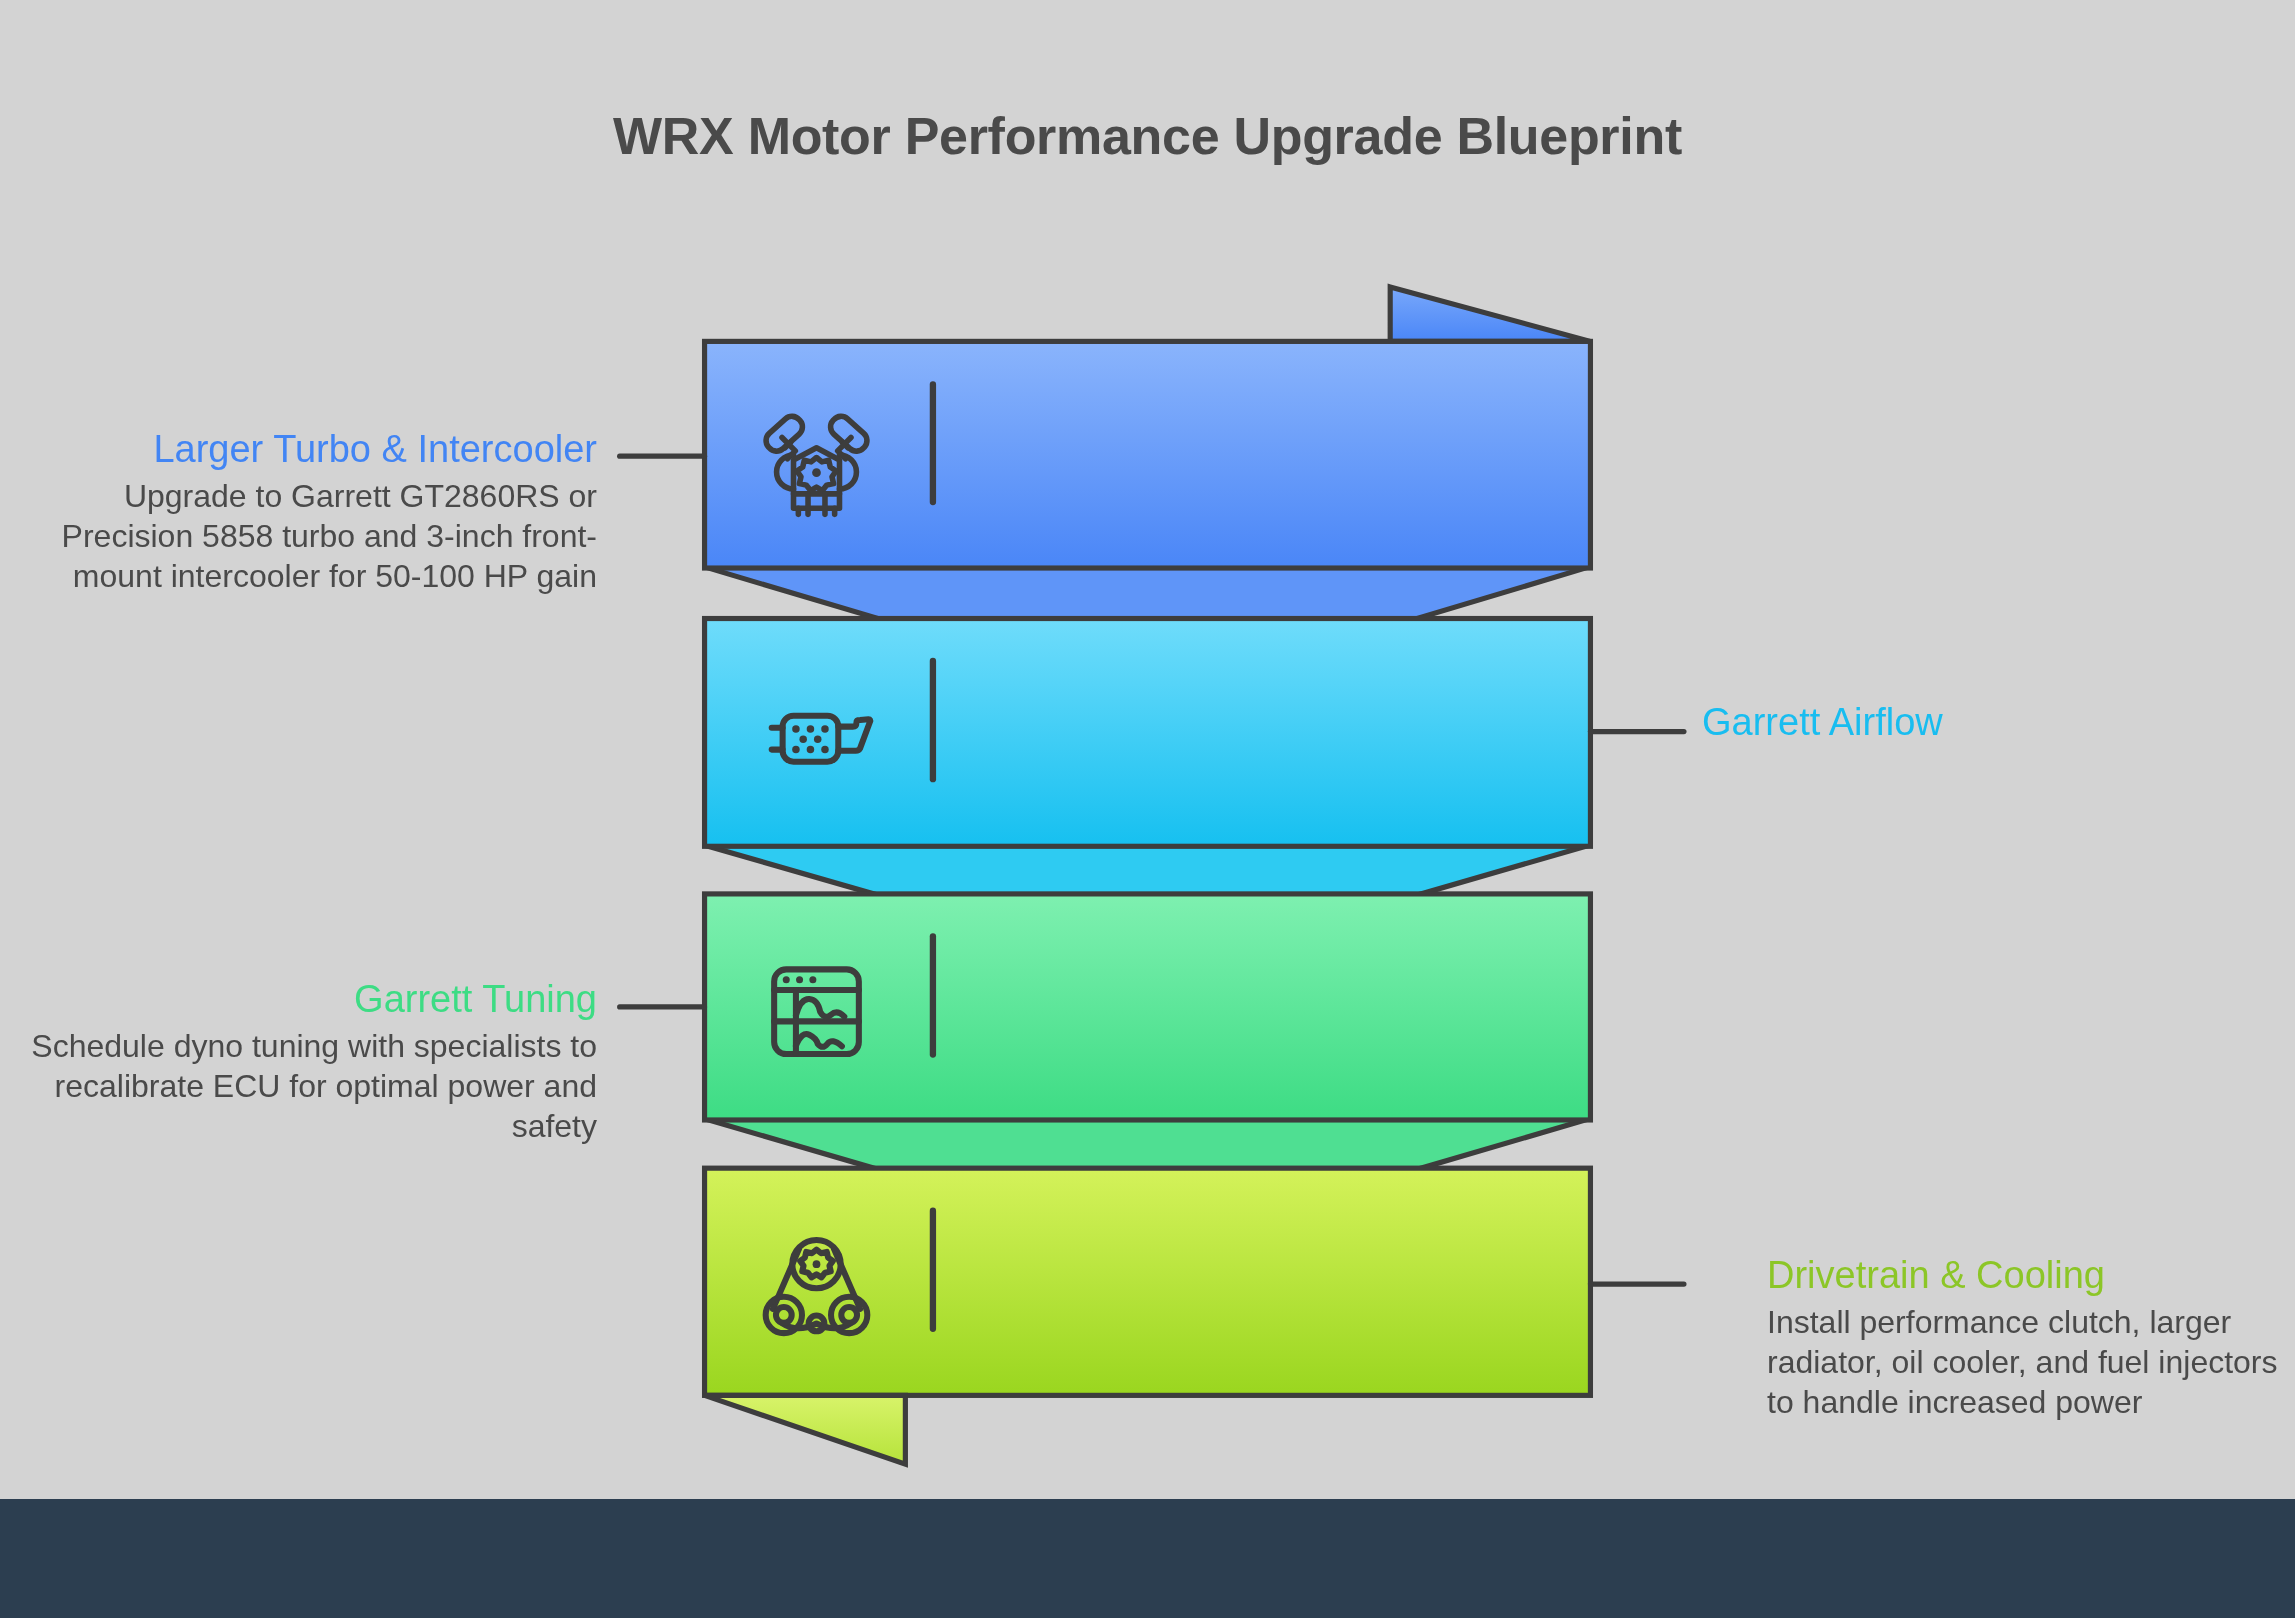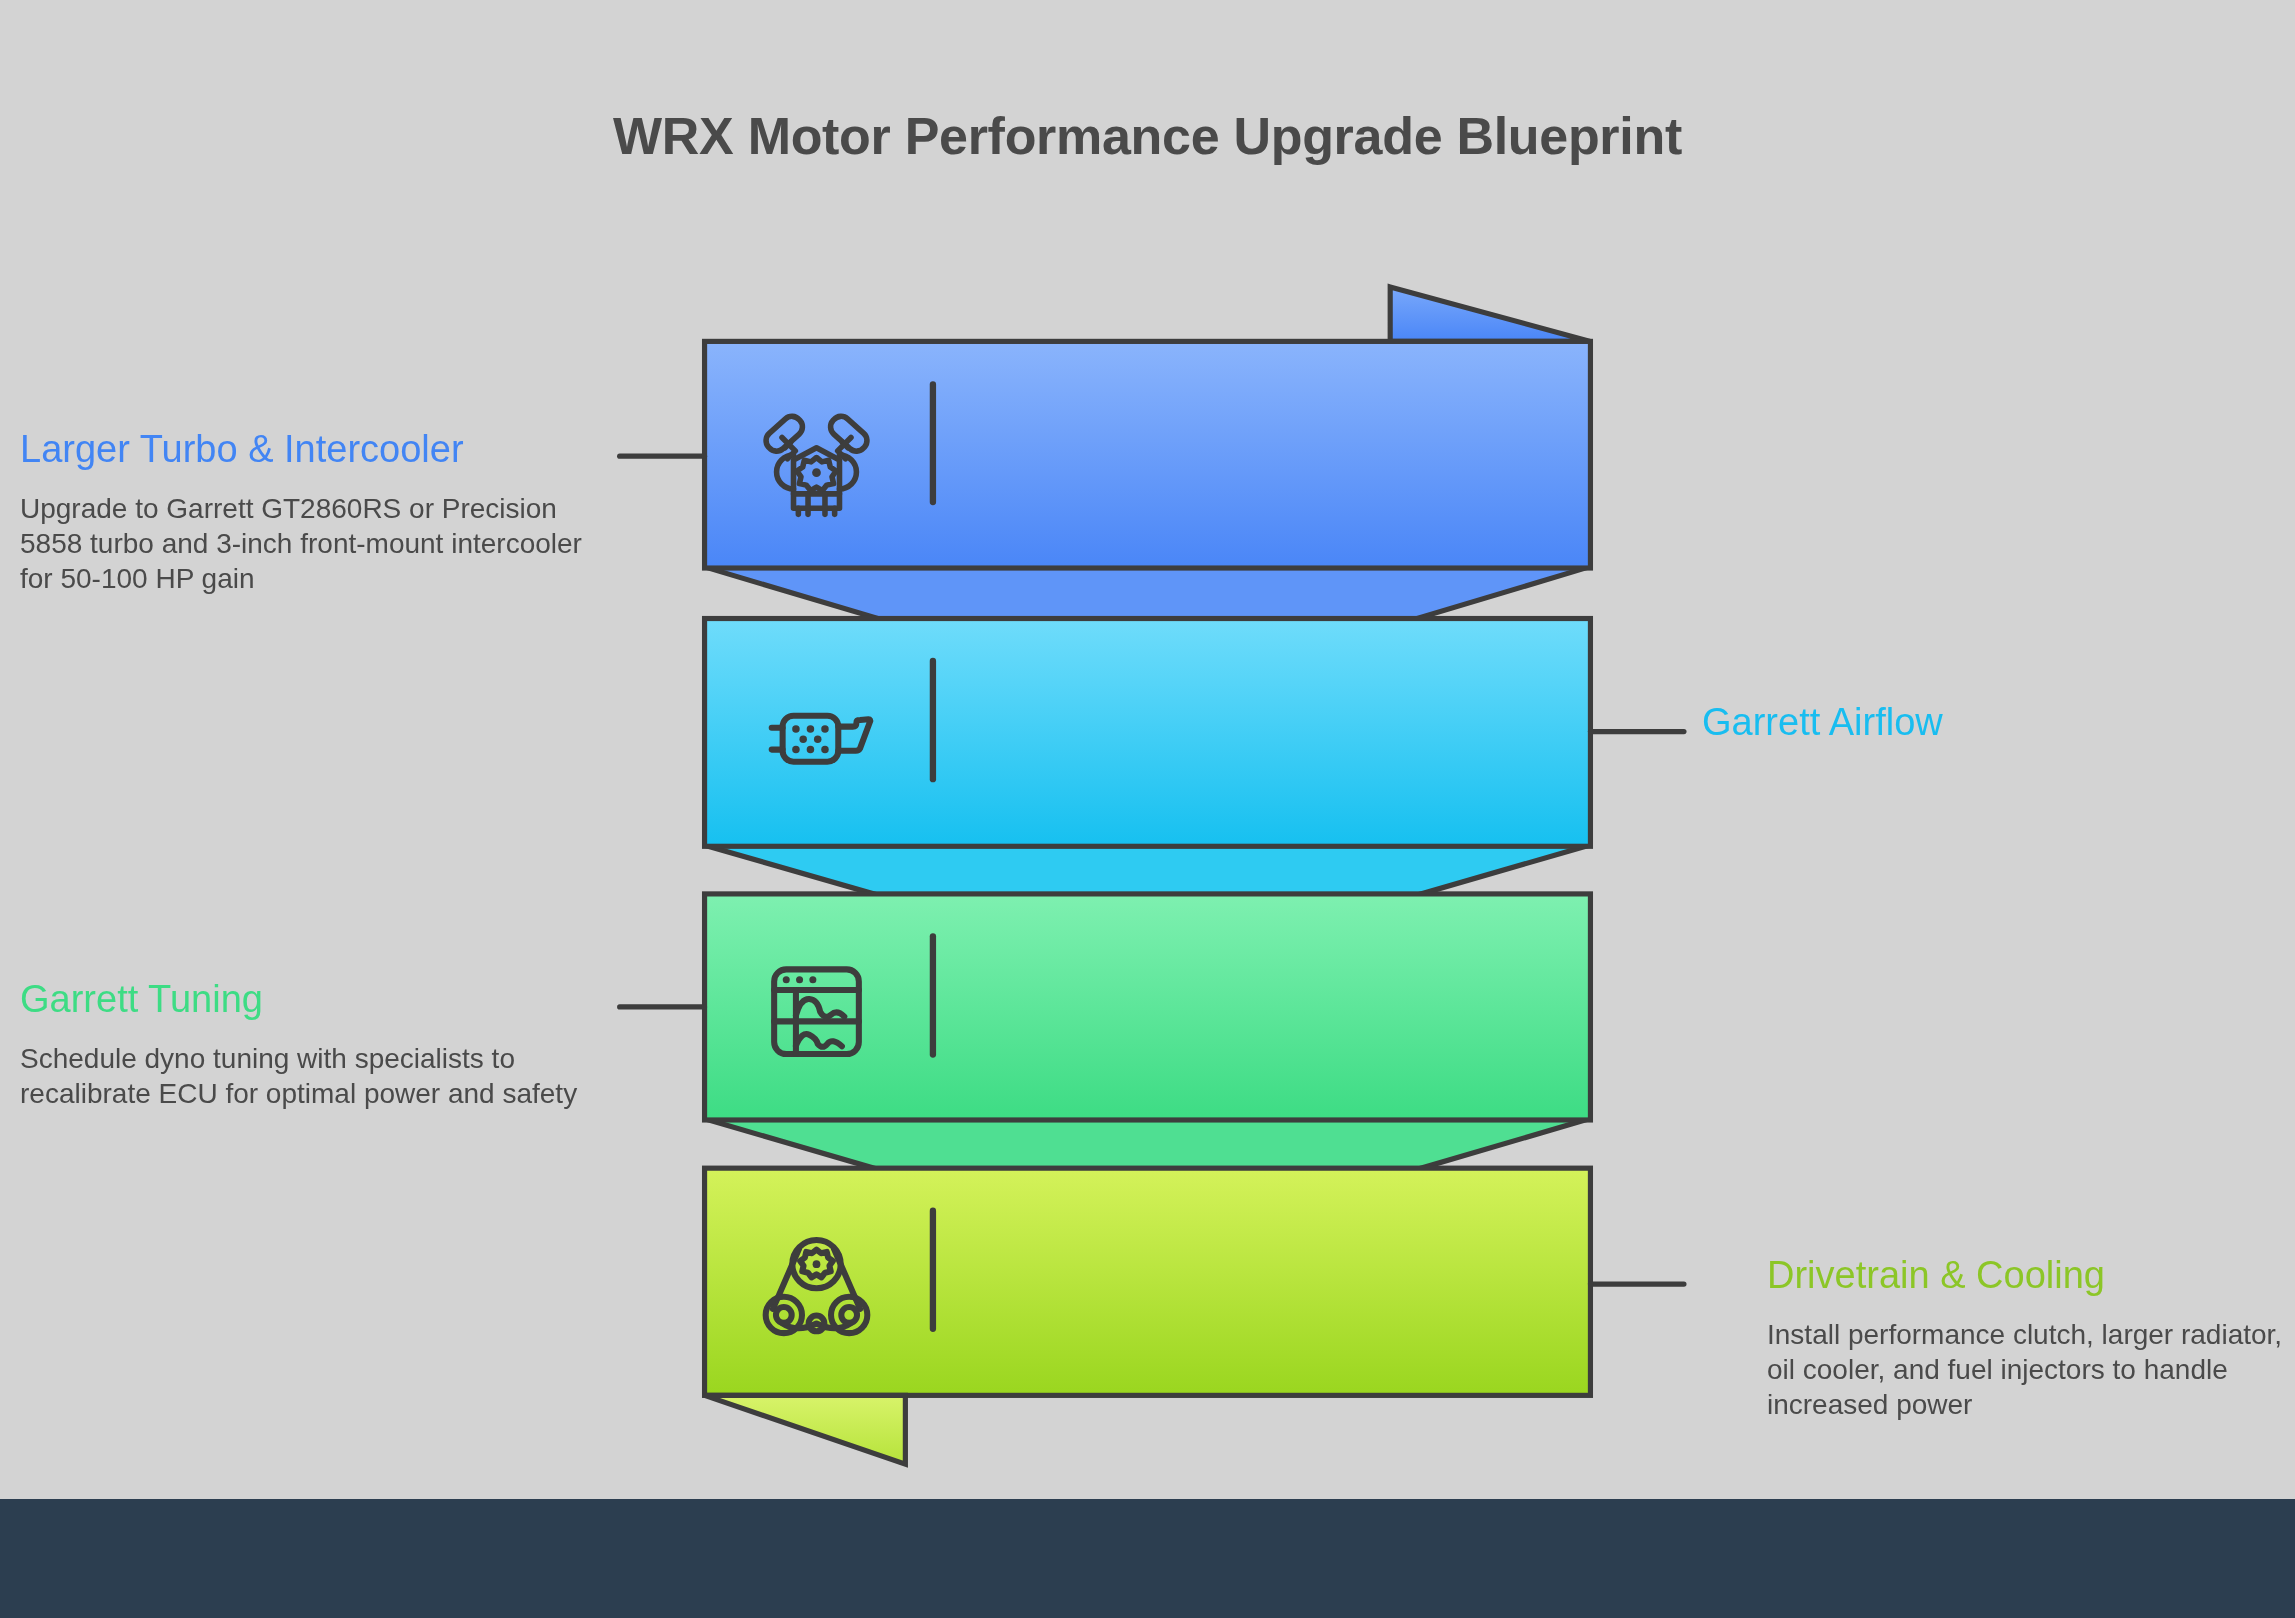--- a/index.html
+++ b/index.html
@@ -26,29 +26,29 @@
 
   
   svg.ribbon{position:absolute;left:0;top:0;width:2295px;height:1618px;overflow:visible;}
 
   
   .icon-holder{position:absolute;width:121px;height:121px;}
   .icon-holder svg{width:121px;height:121px;display:block;}
 
   
   .side-block{position:absolute;}
-  .side-left{text-align:left;}
+  .side-left{text-align:right;}
   .side-right{text-align:left;}
   .side-title{
     font-size:38px;line-height:1.12;font-weight:400;
     white-space:nowrap;
   }
   .side-desc{
-    font-size:28px;line-height:1.25;color:#4a4a4a;font-weight:400;
-    margin-top:20px;
+    font-size:32px;line-height:1.25;color:#4a4a4a;font-weight:400;
+    margin-top:5px;
   }
 </style>
 </head>
 <body>
 
 <div id="stage">
 
   <div class="page-title">WRX Motor Performance Upgrade Blueprint</div>
 
   <svg class="ribbon" viewBox="0 0 4000 2820" xmlns="http://www.w3.org/2000/svg">

